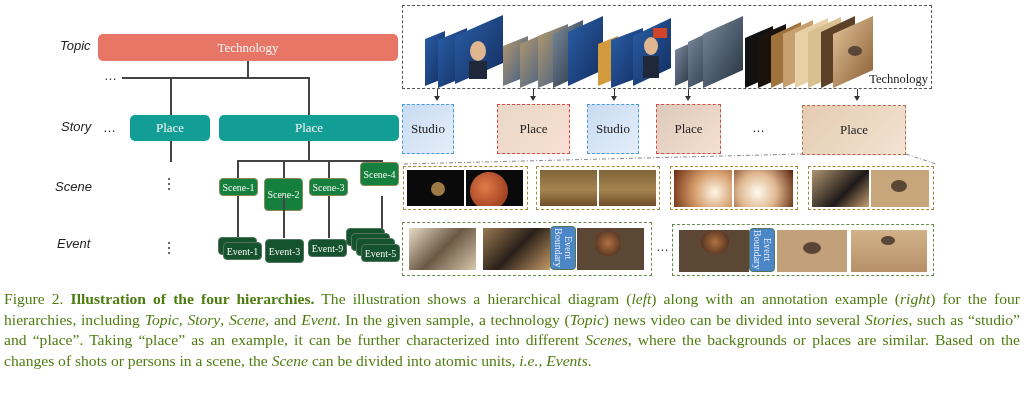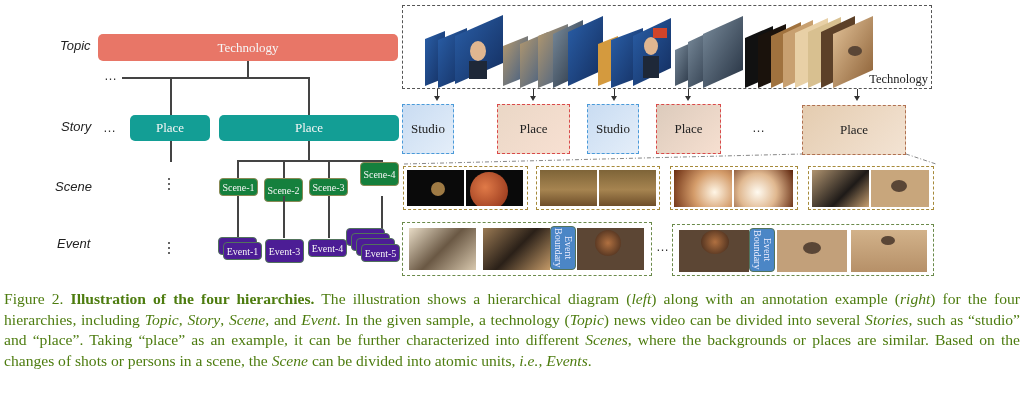--- a/index.html
+++ b/index.html
@@ -3,21 +3,21 @@
 <meta charset="utf-8">
 <style>
   html,body{margin:0;padding:0;background:#fff;}
   body{width:1024px;height:410px;position:relative;overflow:hidden;font-family:"Liberation Serif",serif;}
   .abs{position:absolute;}
   .lvl{font-family:"Liberation Sans",sans-serif;font-style:italic;font-size:13px;color:#222;}
   .node{position:absolute;display:flex;align-items:center;justify-content:center;color:#f6f6f6;font-family:"Liberation Serif",serif;box-sizing:border-box;}
   .topic{background:#e87667;border-radius:5px;font-size:13px;}
   .story{background:#139e95;border-radius:5px;font-size:13px;}
   .scene{background:#15803d;border:1.5px solid #8a8a55;border-radius:4px;font-size:10px;}
-  .event{background:#4c1d95;border:1.5px solid #52735c;border-radius:4px;font-size:10px;}
+  .event{background:#14532d;border:1.5px solid #52735c;border-radius:4px;font-size:10px;}
   .line{position:absolute;background:#444;}
   .dots{position:absolute;font-size:13px;color:#333;font-family:"Liberation Sans",sans-serif;letter-spacing:1px;}
   .vdots{position:absolute;width:3px;}
   .vdots i{display:block;width:2px;height:2px;background:#333;border-radius:1px;margin-bottom:3px;}
   .dashbox{position:absolute;box-sizing:border-box;}
   .frame{position:absolute;overflow:hidden;}
   .tag{position:absolute;display:flex;align-items:center;justify-content:center;font-size:13px;color:#222;box-sizing:border-box;}
   .arrow{position:absolute;width:1px;background:#333;}
   .arrow:after{content:"";position:absolute;left:-3px;bottom:-4px;border-left:3.5px solid transparent;border-right:3.5px solid transparent;border-top:5px solid #333;}
   .eb{position:absolute;background:#4b86c6;border:1.5px solid #52735c;border-radius:4px;color:#eef;font-size:10px;box-sizing:border-box;display:flex;align-items:center;justify-content:center;}
@@ -54,38 +54,38 @@
   <div class="line" style="left:283px;top:160px;width:1.5px;height:18px;"></div>
   <div class="line" style="left:328px;top:160px;width:1.5px;height:18px;"></div>
   <div class="line" style="left:381px;top:160px;width:1.5px;height:18px;"></div>
 
   <div class="vdots" style="left:168px;top:178px;">
       <i></i>
       <i></i>
       <i></i>
     </div>
   <div class="node scene" style="left:219px;top:178px;width:39px;height:18px;">Scene-1</div>
-  <div class="node scene" style="left:264px;top:178px;width:39px;height:24px;">Scene-2</div>
+  <div class="node scene" style="left:264px;top:178px;width:39px;height:33px;">Scene-2</div>
   <div class="node scene" style="left:309px;top:178px;width:39px;height:18px;">Scene-3</div>
   <div class="node scene" style="left:360px;top:162px;width:39px;height:24px;">Scene-4</div>
 
   <div class="line" style="left:237px;top:196px;width:1.5px;height:42px;"></div>
   <div class="line" style="left:283px;top:196px;width:1.5px;height:42px;"></div>
   <div class="line" style="left:328px;top:196px;width:1.5px;height:42px;"></div>
   <div class="line" style="left:381px;top:196px;width:1.5px;height:34px;"></div>
 
   <div class="vdots" style="left:168px;top:242px;">
       <i></i>
       <i></i>
       <i></i>
     </div>
   <div class="node event" style="left:218px;top:237px;width:39px;height:18px;"></div>
   <div class="node event" style="left:223px;top:242px;width:39px;height:18px;">Event-1</div>
   <div class="node event" style="left:265px;top:239px;width:39px;height:24px;">Event-3</div>
-  <div class="node event" style="left:308px;top:239px;width:39px;height:18px;">Event-4</div>
+  <div class="node event" style="left:308px;top:239px;width:39px;height:18px;">Event-9</div>
   <div class="node event" style="left:346px;top:228px;width:39px;height:18px;"></div>
   <div class="node event" style="left:351px;top:233px;width:39px;height:18px;"></div>
   <div class="node event" style="left:356px;top:238px;width:39px;height:18px;"></div>
   <div class="node event" style="left:361px;top:244px;width:39px;height:18px;">Event-5</div>
 </div>
 
 <div>
 
   <div class="dashbox" style="left:402px;top:5px;width:530px;height:84px;border:1.2px dashed #555;">
     <svg width="530" height="84" style="position:absolute;left:0;top:0;">

